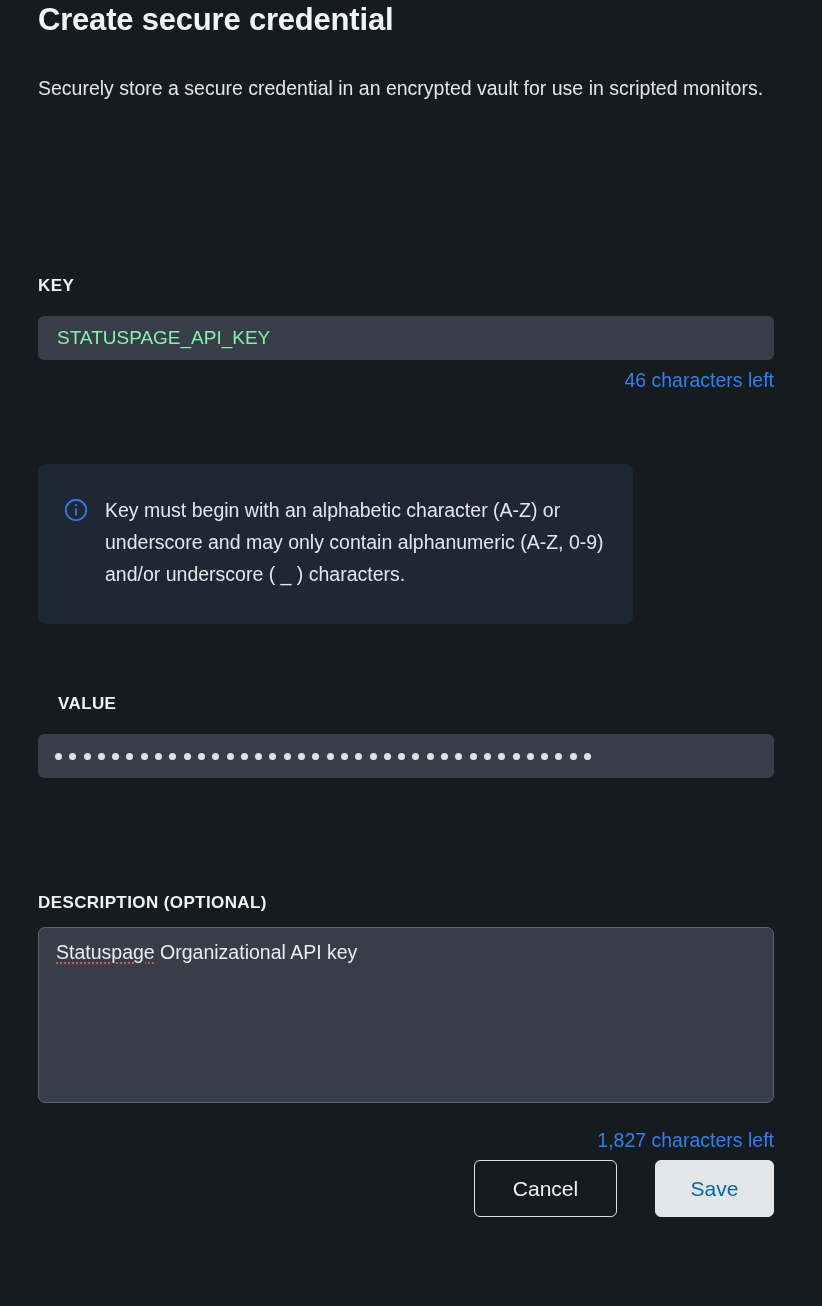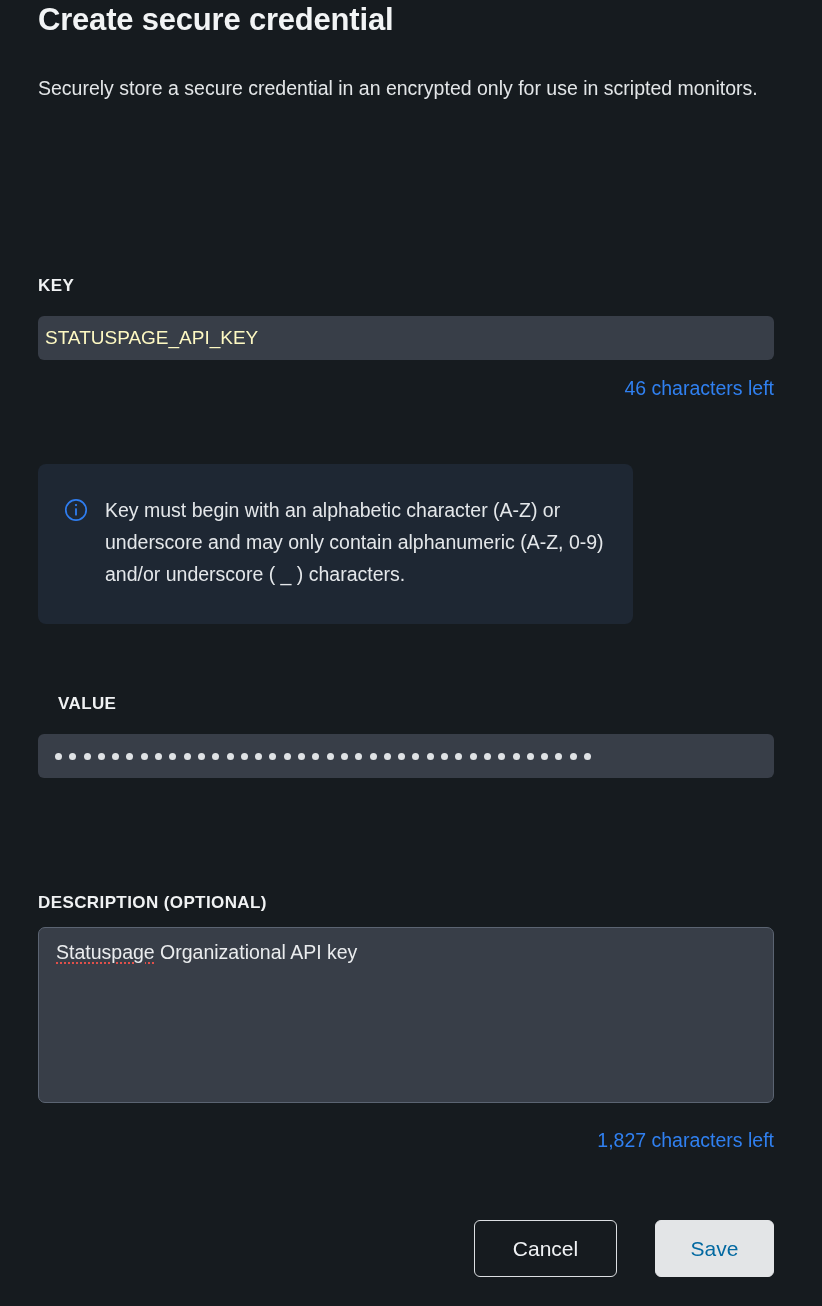--- a/index.html
+++ b/index.html
@@ -46,24 +46,24 @@
   }
 
   .text-input {
     display: block;
     box-sizing: border-box;
     width: 736px;
     height: 44px;
     background: #383e48;
     border: none;
     border-radius: 6px;
-    color: #fef9c3;
+    color: #86efac;
     font-family: "Liberation Sans", sans-serif;
     font-size: 19px;
-    padding: 0 7px;
+    padding: 0 19px;
     outline: none;
   }
   .text-input::placeholder { color: #9aa2ab; }
 
   .masked-input {
     display: flex;
     align-items: center;
     box-sizing: border-box;
     width: 736px;
     height: 44px;
@@ -161,38 +161,38 @@
   .btn-save {
     background: #e3e5e7;
     border: 1px solid #e3e5e7;
     color: #0369a1;
     width: 119px;
   }
 
   
   .pos-key-label   { position: absolute; left: 38px; top: 276px; }
   .pos-key-input   { position: absolute; left: 38px; top: 316px; }
-  .pos-key-count   { position: absolute; left: 38px; top: 375px; }
+  .pos-key-count   { position: absolute; left: 38px; top: 367px; }
   .pos-info        { position: absolute; left: 38px; top: 464px; }
   .pos-val-label   { position: absolute; left: 38px; top: 694px; margin-left: 20px; }
   .pos-val-input   { position: absolute; left: 38px; top: 734px; }
   .pos-val-count   { position: absolute; left: 38px; top: 793px; }
   .pos-desc-label  { position: absolute; left: 38px; top: 893px; }
   .pos-desc-area   { position: absolute; left: 38px; top: 927px; }
   .pos-desc-count  { position: absolute; left: 38px; top: 1127px; }
-  .pos-actions     { position: absolute; left: 38px; top: 1220px; }
+  .pos-actions     { position: absolute; left: 38px; top: 1160px; }
 </style>
 </head>
 <body>
 
 <div class="page">
 
   <h1 class="title">Create secure credential</h1>
 
-  <p class="intro">Securely store a secure credential in an encrypted only for use in scripted monitors.</p>
+  <p class="intro">Securely store a secure credential in an encrypted vault for use in scripted monitors.</p>
 
   <div class="field-label pos-key-label">KEY</div>
   <input class="text-input pos-key-input" type="text" value="STATUSPAGE_API_KEY" style="">
   <div class="counter pos-key-count">46 characters left</div>
 
   <div class="info-box pos-info">
     <span class="info-icon">
       <svg width="24" height="24" viewBox="0 0 24 24" fill="none">
         <circle cx="12" cy="12" r="10.2" stroke="#2f7df0" stroke-width="1.7"></circle>
         <circle cx="12" cy="7.1" r="1.15" fill="#2f7df0"></circle>

